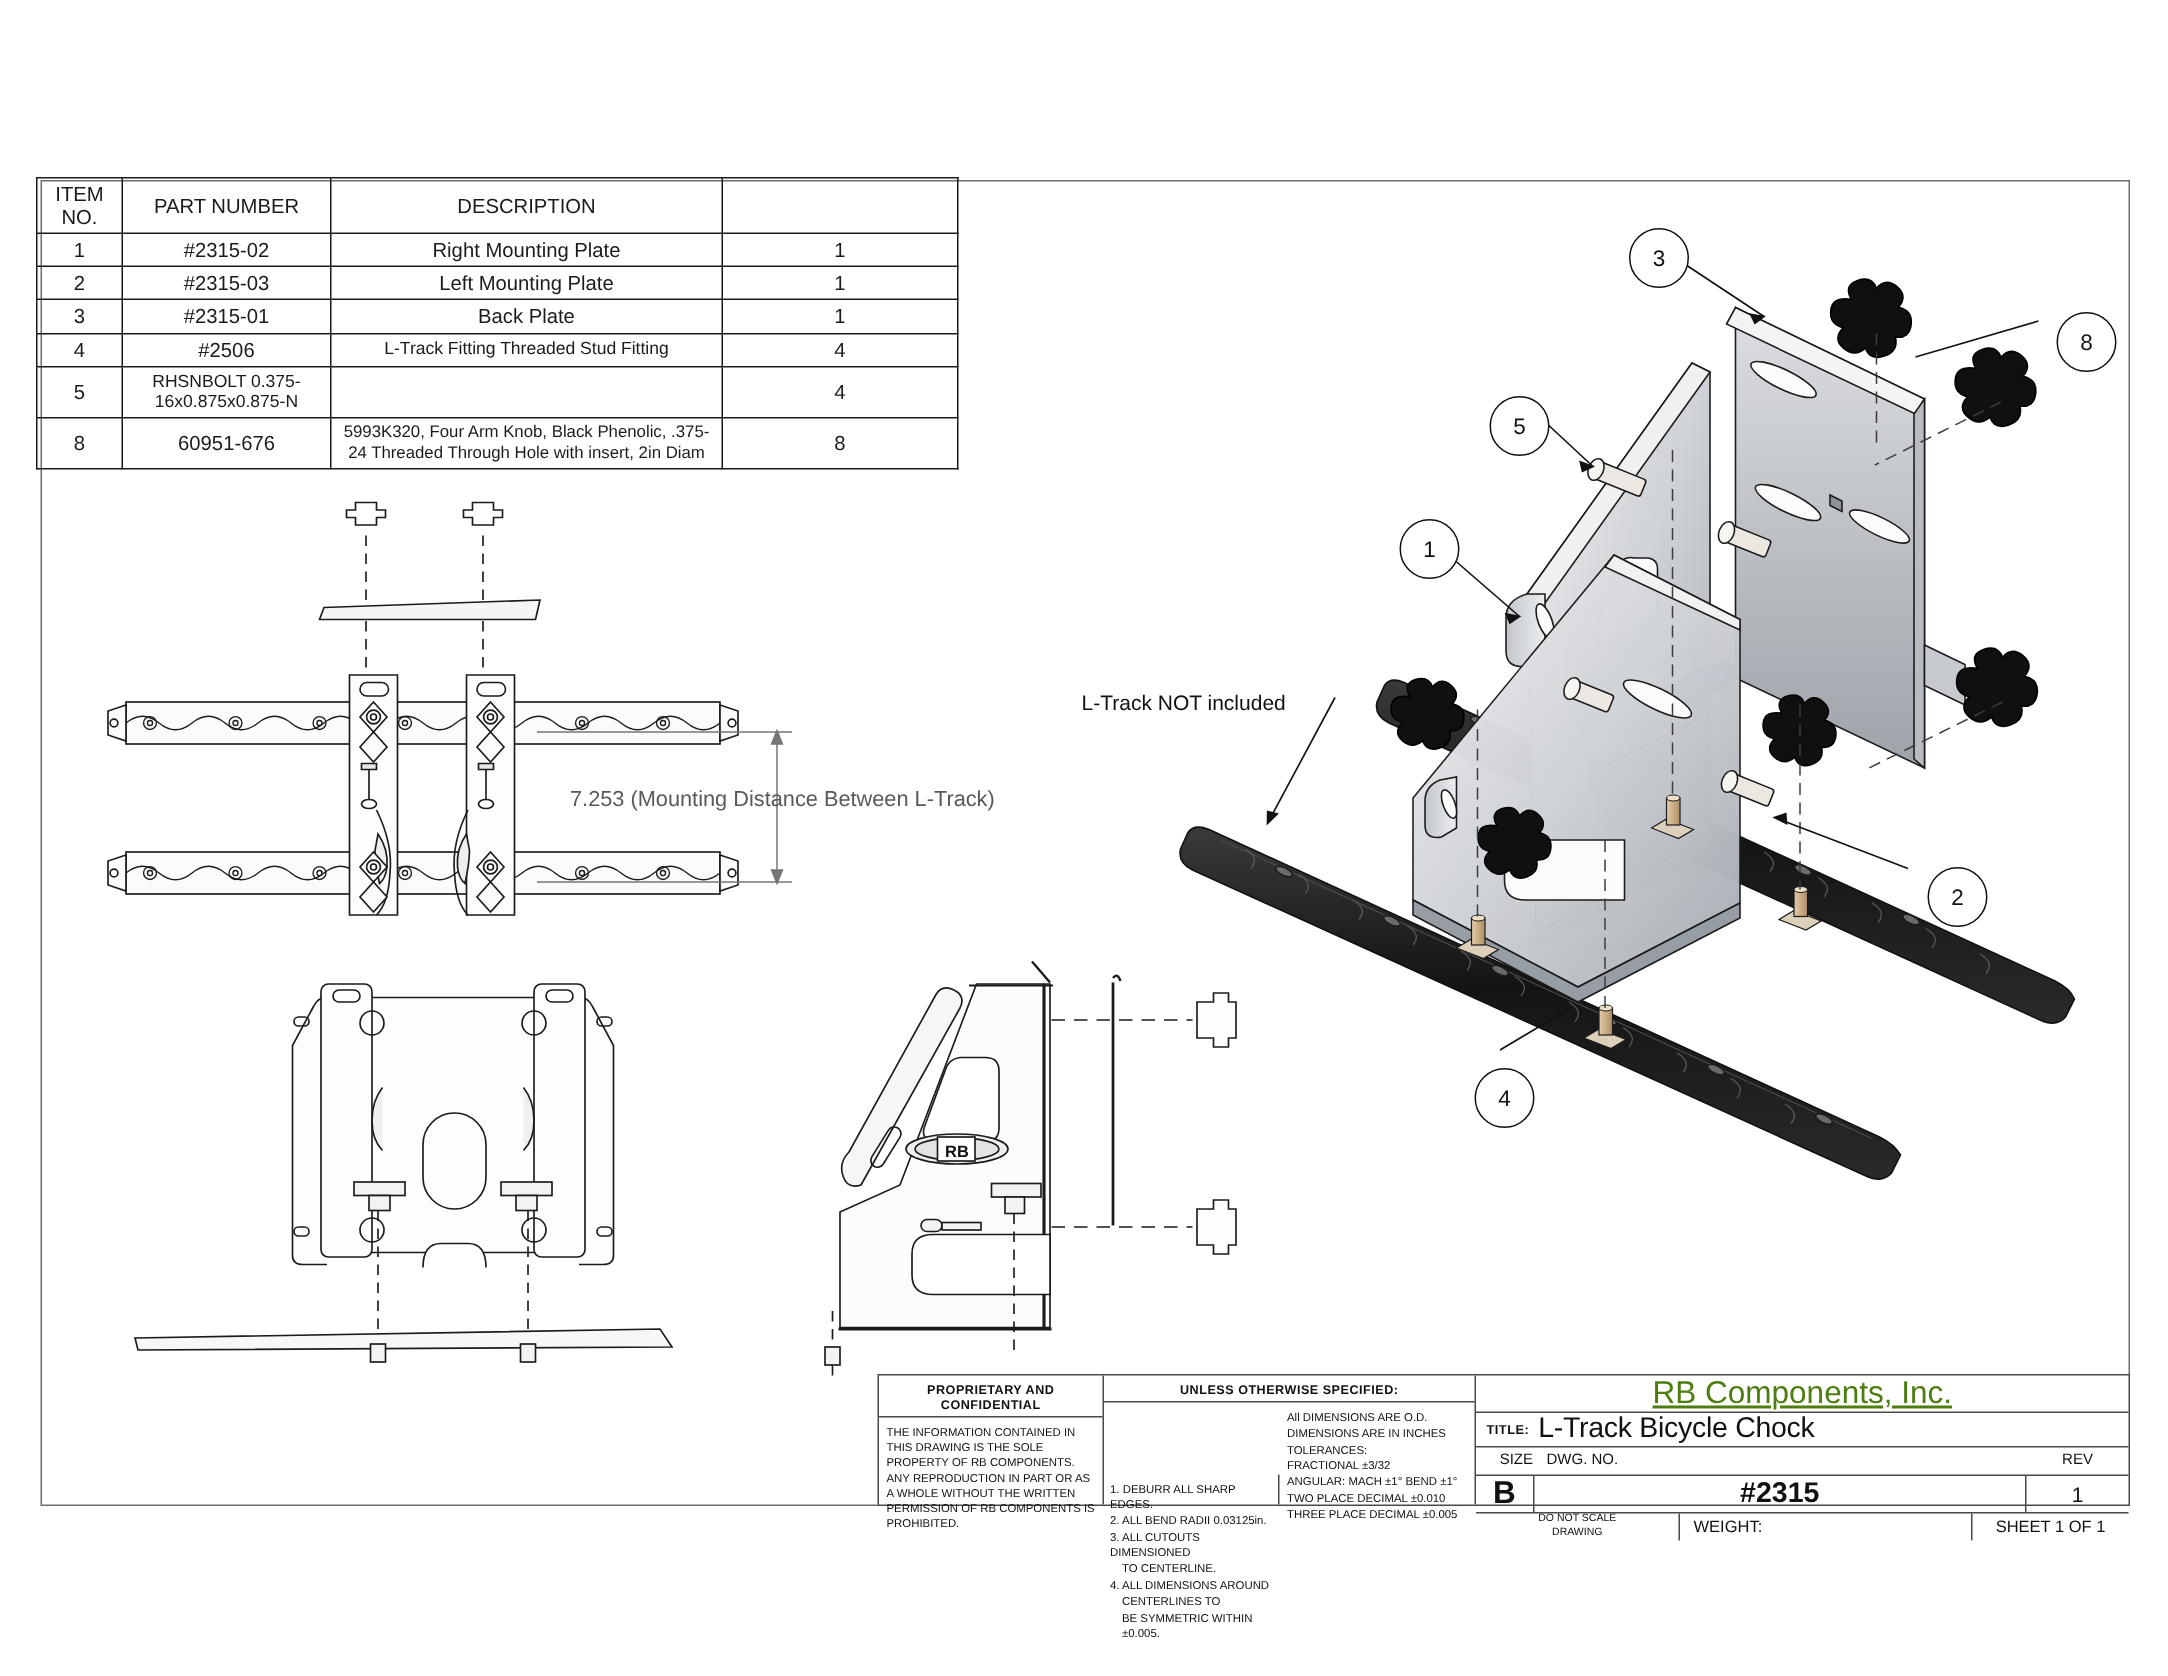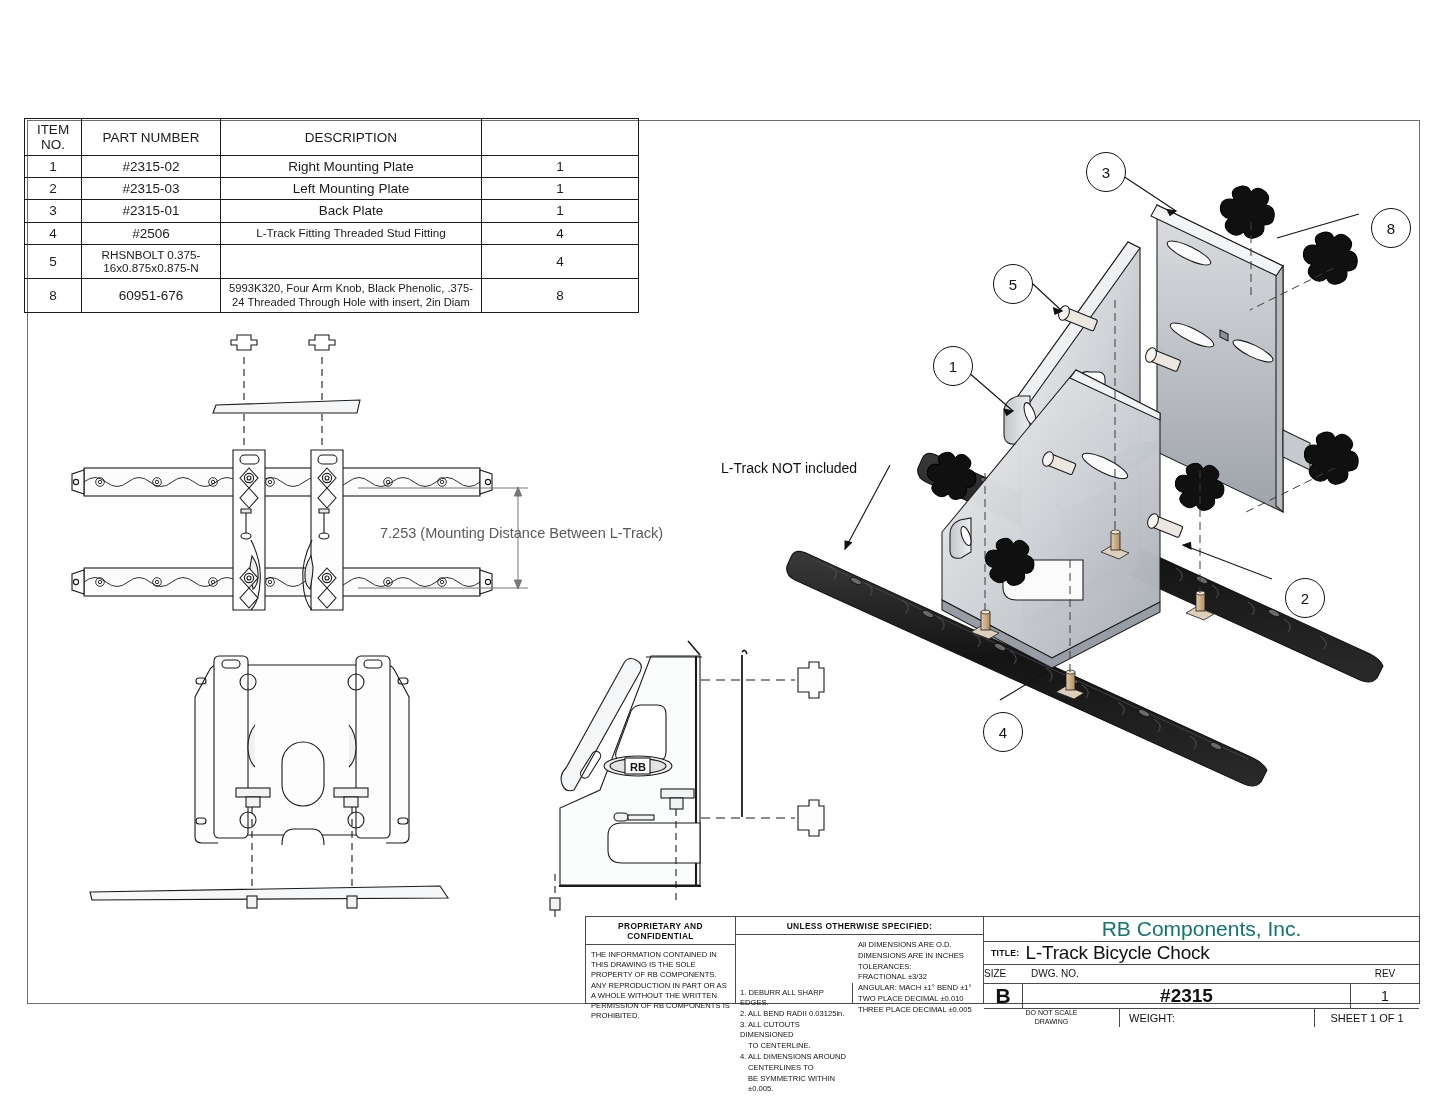--- a/index.html
+++ b/index.html
@@ -54,26 +54,26 @@
      height:19px;font-size:8px;}
   .drawnrow .lbl{padding:0 3px 0 5px;font-size:7.6px;}
   .drawnrow .val{font-weight:700;font-size:11px;padding-right:6px;}
   .drawnrow .sep{width:1.1px;height:100%;background:#4a4a4a;margin:0 5px;}
   .subrow{border-bottom:1.1px solid #4a4a4a;font-size:7.2px;line-height:1.35;
      padding:3px 4px 3px 7px;color:#111;}
   .subrow:last-child{border-bottom:none;}
 
   #tb-right{flex:1;display:flex;flex-direction:column;}
   #tb-company{height:25px;border-bottom:1.1px solid #4a4a4a;display:flex;
-     align-items:center;justify-content:center;font-size:21px;color:#0f766e;}
+     align-items:center;justify-content:center;font-size:21px;color:#4d7c0f;text-decoration:underline;}
   #tb-title{height:26px;border-bottom:1.1px solid #4a4a4a;display:flex;align-items:center;}
   #tb-title .lab{font-size:8.6px;font-weight:700;padding:0 6px 0 7px;letter-spacing:.3px;}
   #tb-title .val{font-size:19px;font-weight:400;letter-spacing:-.2px;}
   #tb-row3{height:18px;border-bottom:1.1px solid #4a4a4a;display:flex;font-size:10px;}
-  #tb-row3 .s1{width:38px;text-align:left;line-height:18px;}
+  #tb-row3 .s1{width:38px;text-align:right;line-height:18px;}
   #tb-row3 .s2{flex:1;padding-left:9px;line-height:18px;}
   #tb-row3 .s3{width:68px;text-align:center;line-height:18px;}
   #tb-row4{height:25px;border-bottom:1.1px solid #4a4a4a;display:flex;}
   #tb-row4 .b{width:38px;display:flex;align-items:center;justify-content:center;
      font-size:21px;font-weight:700;border-right:1.1px solid #4a4a4a;}
   #tb-row4 .dw{flex:1;display:flex;align-items:center;justify-content:center;
      font-size:19px;font-weight:700;border-right:1.1px solid #4a4a4a;}
   #tb-row4 .rv{width:68px;display:flex;align-items:center;justify-content:center;font-size:14px;}
   #tb-row5{flex:1;display:flex;}
   #tb-row5 .ns{width:135px;display:flex;align-items:center;justify-content:center;

